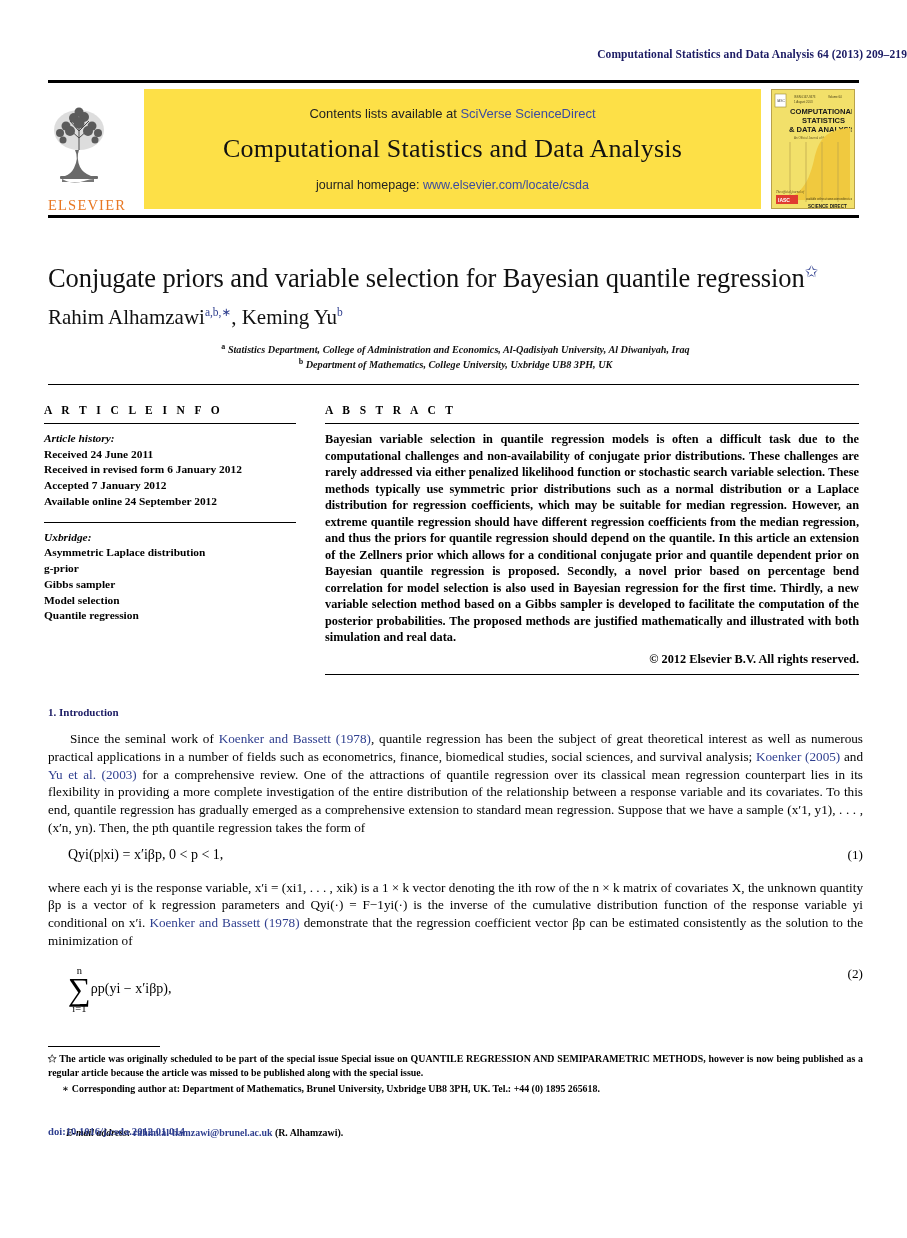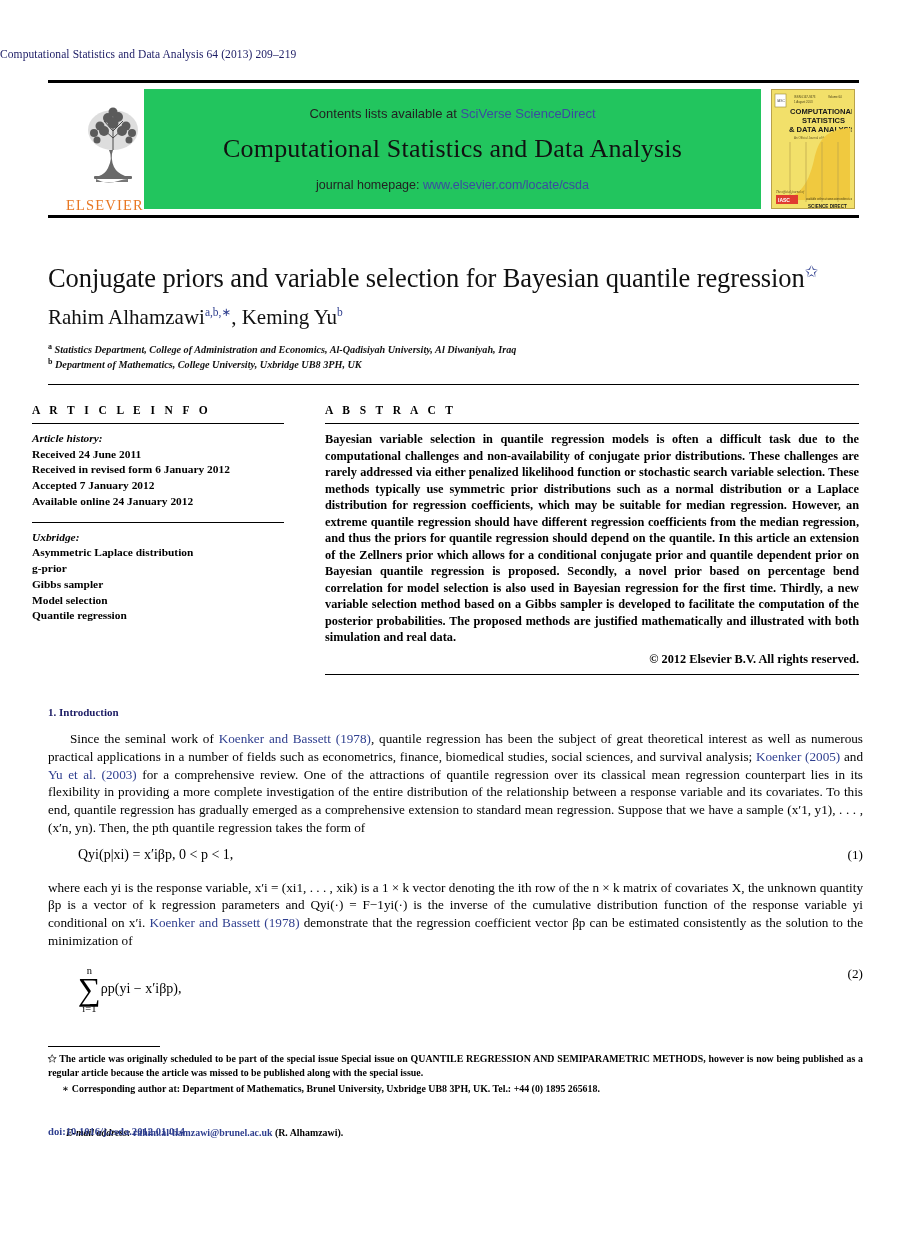--- a/index.html
+++ b/index.html
@@ -22,23 +22,23 @@
     height: 1238px;
     padding: 0;
   }
 
   
   .running-head {
     position: absolute;
     top: 48px;
     left: 0;
     width: 907px;
-    text-align: left;
-    font-family: "Liberation Serif", serif;
-    font-weight: normal;
+    text-align: right;
+    font-family: "Liberation Serif", serif;
+    font-weight: bold;
     font-size: 11.5px;
     letter-spacing: .1px;
     color: #1b1b64;
   }
 
   
   .banner {
     position: absolute;
     left: 48px;
     top: 80px;
@@ -52,37 +52,37 @@
     position: relative;
     height: 100%;
     display: flex;
     align-items: stretch;
   }
   .elsevier-logo {
     width: 96px;
     flex: 0 0 96px;
     display: flex;
     flex-direction: column;
-    align-items: flex-end;
+    align-items: flex-start;
     justify-content: center;
     padding-top: 20px;
     box-sizing: border-box;
   }
   .tree-svg { display:block; }
   .elsevier-word {
     font-family: "Liberation Serif", serif;
     font-size: 14.5px;
     letter-spacing: 1.2px;
     color: #E87722;
     font-weight: 400;
     margin-top: 1px;
   }
   .banner-center {
     flex: 1 1 auto;
-    background: #22c55e;
+    background: #fde047;
     display: flex;
     flex-direction: column;
     align-items: center;
     justify-content: center;
     margin: 6px 0 6px 0;
   }
   .contents-line {
     font-family: "Liberation Sans", sans-serif;
     font-size: 13px;
     color: #222;
@@ -137,36 +137,37 @@
   .authors sup { color: #2f3f8f; font-size: 11.5px; }
   .affil {
     position: absolute;
     left: 48px;
     width: 815px;
     font-size: 10.2px;
     font-style: italic;
     font-weight: bold;
     font-family: "Liberation Serif", serif;
     color: #111;
+    text-align: center;
   }
   .affil sup { font-size: 8px; font-style: normal; }
   .affil-a { top: 342px; }
   .affil-b { top: 357px; }
 
   
   .rule-top {
     position: absolute;
     left: 48px;
     top: 384px;
     width: 811px;
     border-top: 1px solid #000;
   }
   .col-left {
     position: absolute;
-    left: 32px;
+    left: 44px;
     top: 404px;
     width: 252px;
   }
   .col-right {
     position: absolute;
     left: 325px;
     top: 404px;
     width: 534px;
   }
   .sec-head {
@@ -228,21 +229,21 @@
     text-indent: 22px;
   }
   p.body-p.noindent { text-indent: 0; }
   .cite { color: #2f3f8f; }
   .eqrow {
     position: relative;
     margin: 10px 0 10px 0;
     min-height: 22px;
   }
   .eq {
-    margin-left: 30px;
+    margin-left: 20px;
     font-size: 14px;
     font-family: "Liberation Serif", serif;
   }
   .eqnum {
     position: absolute;
     right: 0;
     top: 0;
     font-size: 13.2px;
   }
   .sumblock {
@@ -395,21 +396,21 @@
 
   <div class="rule-top"></div>
 
   <div class="col-left">
     <div class="sec-head">A R T I C L E   I N F O</div>
     <div class="hr-thin"></div>
     <div class="info-label">Article history:</div>
     <div class="info-line">Received 24 June 2011</div>
     <div class="info-line">Received in revised form 6 January 2012</div>
     <div class="info-line">Accepted 7 January 2012</div>
-    <div class="info-line">Available online 24 January 2012</div>
+    <div class="info-line">Available online 24 September 2012</div>
     <div class="hr-thin2"></div>
     <div class="info-label">Uxbridge:</div>
     <div class="info-line">Asymmetric Laplace distribution</div>
     <div class="info-line">g-prior</div>
     <div class="info-line">Gibbs sampler</div>
     <div class="info-line">Model selection</div>
     <div class="info-line">Quantile regression</div>
   </div>
 
   <div class="col-right">

